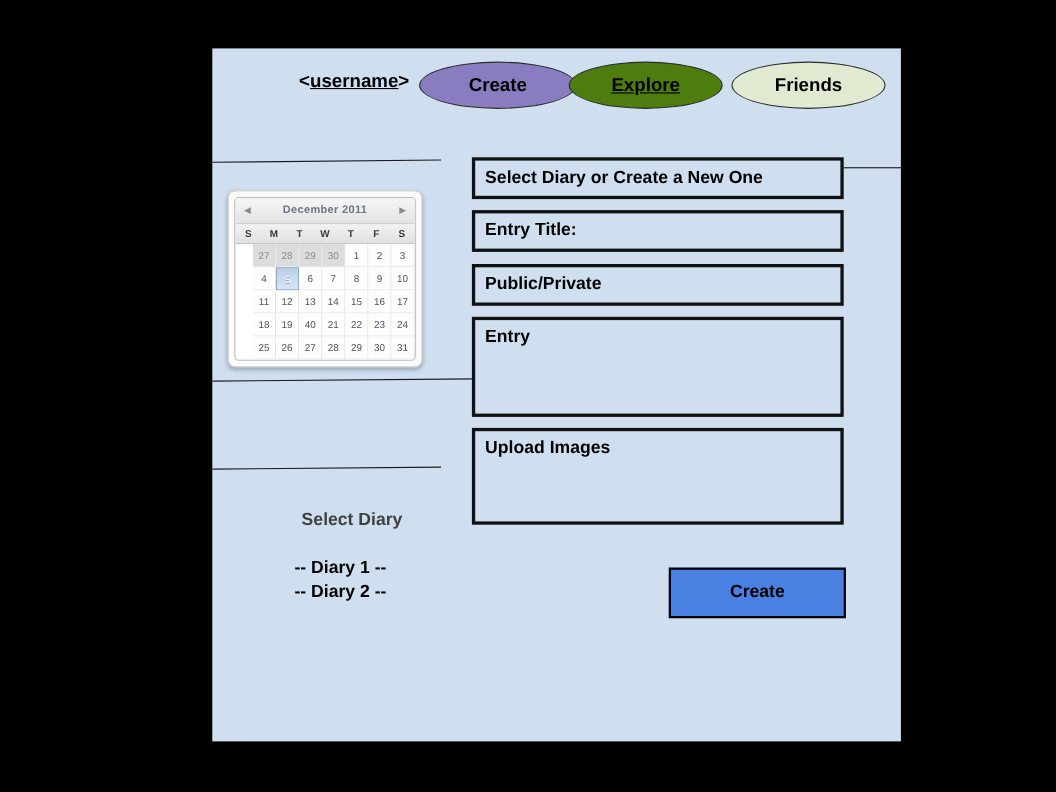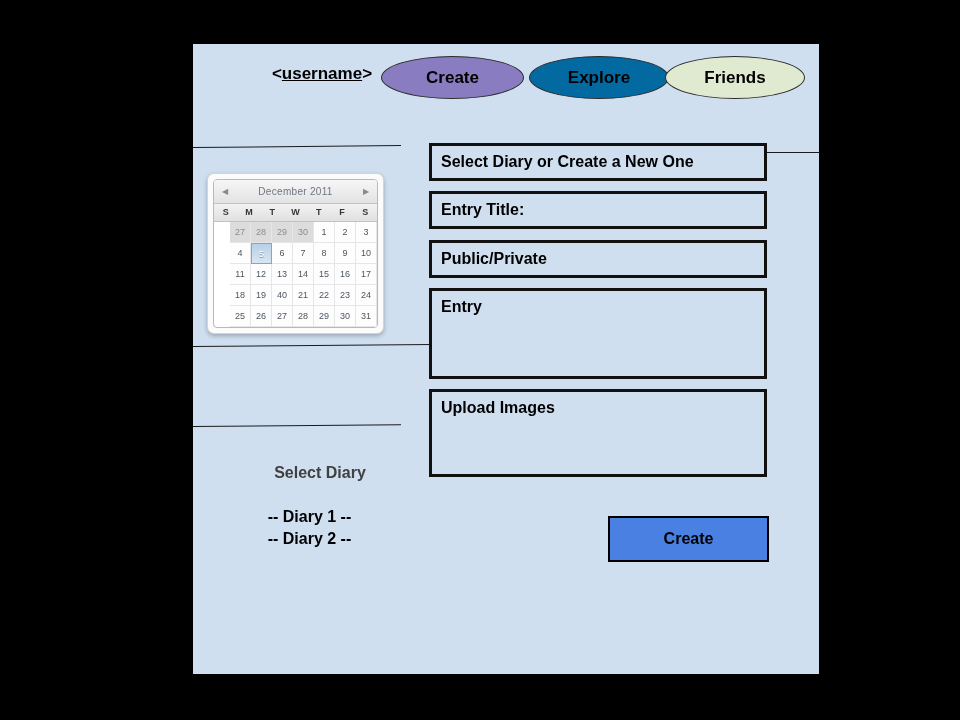--- a/index.html
+++ b/index.html
@@ -47,21 +47,21 @@
     border-radius: 50% / 50%;
     display: flex;
     align-items: center;
     justify-content: center;
     font-size: 17px;
     font-weight: bold;
     color: #000;
     box-sizing: border-box;
   }
   #nav-create  { left: 188px; width: 143px; background: #8a7cc0; }
-  #nav-explore { left: 336px; width: 140px; background: #0369a1; }
+  #nav-explore { left: 324px; width: 140px; background: #4d7c0f; text-decoration: underline; }
   #nav-friends { left: 472px; width: 140px; background: #dfead0; }
 
   
   .connector {
     position: absolute;
     background: #1b1b1b;
     height: 1px;
   }
   #connector-top-left   { left: 0px;   top: 103px; width: 208px;
                           transform: rotate(-0.55deg); transform-origin: left center; }
@@ -164,21 +164,21 @@
     width: 22px;
     text-align: center;
     font-size: 8px;
     color: #8a8a8a;
     line-height: 23px;
   }
   #dp-title {
     flex: 1;
     text-align: center;
     font-size: 10px;
-    font-weight: normal;
+    font-weight: bold;
     color: #6d7683;
     letter-spacing: 0.3px;
   }
   #dp-weekdays {
     display: grid;
     grid-template-columns: repeat(7, 1fr);
     background: linear-gradient(to bottom, #f2f2f2 0%, #e0e0e0 100%);
     border-bottom: 1px solid #c2c2c2;
   }
   #dp-weekdays div {

